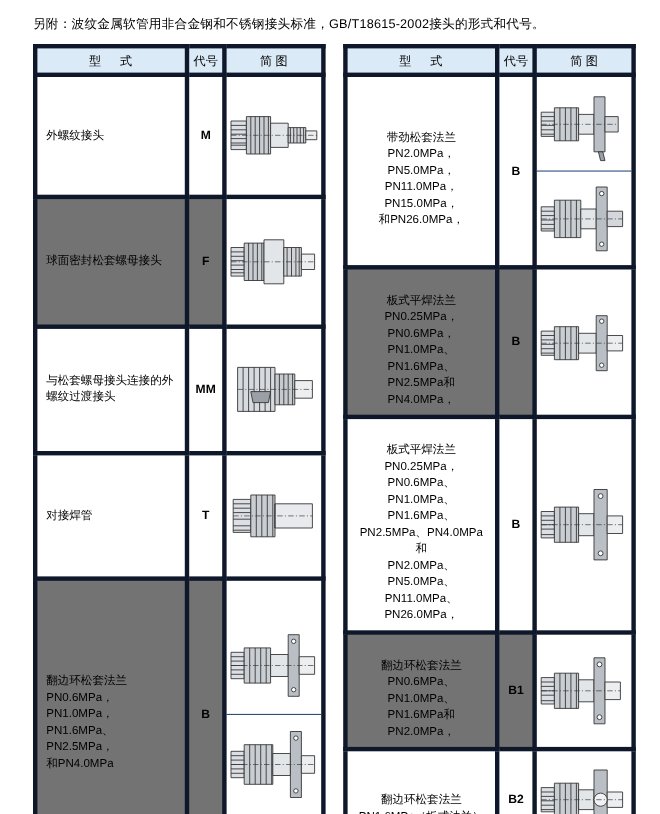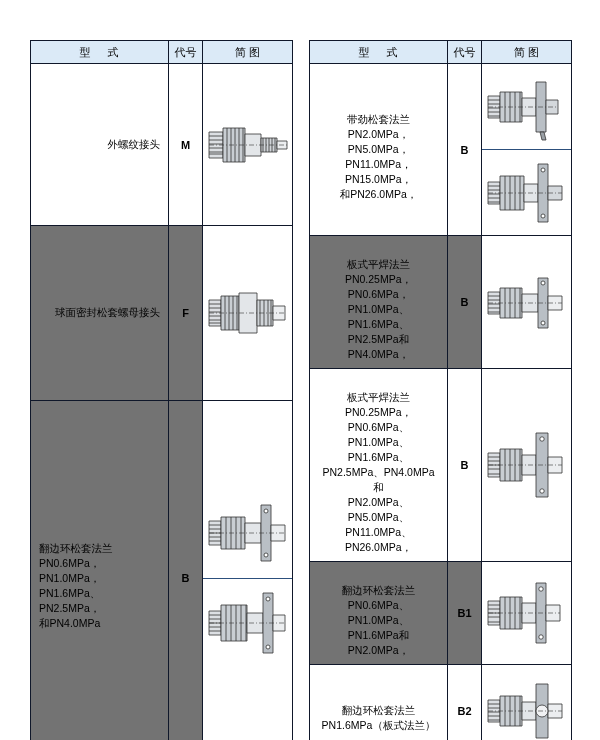--- a/index.html
+++ b/index.html
@@ -38,21 +38,21 @@
     display: flex;
     gap: 0px;
   }
   table {
     border-collapse: collapse;
     table-layout: fixed;
   }
   .tbl-left { width: 262px; }
   .tbl-right { width: 262px; margin-left: 16px; }
   th, td {
-    border: 1px solid #0f172a;
+    border: 4px solid #0f172a;
     vertical-align: middle;
     padding: 0;
   }
   thead th {
     background: #dbeaf7;
     height: 22px;
     font-size: 11px;
     font-weight: normal;
     text-align: center;
     color: #000;
@@ -64,21 +64,21 @@
     letter-spacing: 7px;
     padding-left: 6px;
   }
   td.cell-type {
     padding: 6px 8px;
     font-size: 10.5px;
     line-height: 15px;
     text-align: center;
   }
   td.cell-type.centered {
-    text-align: right;
+    text-align: left;
   }
   td.cell-code {
     text-align: center;
     font-size: 11px;
     font-weight: bold;
   }
   td.cell-fig {
     text-align: center;
     background: #ffffff;
     padding: 2px 0;
@@ -88,20 +88,21 @@
   .fig {
     display: block;
     margin: 0 auto;
   }
 </style>
 </head>
 <body>
 
 <div class="page">
 
+  <div class="doc-title">另附：波纹金属软管用非合金钢和不锈钢接头标准，GB/T18615-2002接头的形式和代号。</div>
 
   <div class="tables">
 
     <table class="tbl-left">
       <colgroup>
         <col class="col-type">
           <col class="col-code">
           <col class="col-fig">
       </colgroup>
       <thead>
@@ -150,22 +151,60 @@
                 <path d="M34 13 L52 13 L52 53 L34 53 Z" fill="#e3e6e9"></path>
                 <path d="M52 20 L68 20 L68 46 L52 46 Z" fill="#d0d4d8"></path>
                 <path d="M55 20 L55 46 M59 20 L59 46 M63 20 L63 46 M66 20 L66 46"></path>
                 <path d="M68 26 L80 26 L80 40 L68 40 Z" fill="#eceef0"></path>
                 <path d="M4 33 L80 33" stroke-dasharray="5,2,1,2" stroke-width="0.6"></path>
               </g>
             </svg>
           </td>
         </tr>
 
-
-
+        <tr style="height:85px">
+          <td class="cell-type centered white">
+            <span>与松套螺母接头连接的外螺纹过渡接头</span>
+          </td>
+          <td class="cell-code white">MM</td>
+          <td class="cell-fig">
+            <svg class="fig" width="86" height="64" viewBox="0 0 86 64">
+              <g stroke="#333" stroke-width="0.8" fill="none">
+                <path d="M10 12 L44 12 L44 52 L10 52 Z" fill="#d7dbdf"></path>
+                <path d="M15 12 L15 52 M20 12 L20 52 M25 12 L25 52 M30 12 L30 52 M35 12 L35 52 M40 12 L40 52"></path>
+                <path d="M44 18 L62 18 L62 46 L44 46 Z" fill="#c6cbd0"></path>
+                <path d="M48 18 L48 46 M52 18 L52 46 M56 18 L56 46 M60 18 L60 46"></path>
+                <path d="M62 24 L78 24 L78 40 L62 40 Z" fill="#eceef0"></path>
+                <path d="M22 34 L40 34 L38 44 L24 44 Z" fill="#9aa0a6"></path>
+                <path d="M10 32 L78 32" stroke-dasharray="5,2,1,2" stroke-width="0.6"></path>
+              </g>
+            </svg>
+          </td>
+        </tr>
+
+
+        <tr style="height:85px">
+          <td class="cell-type centered white">
+            <span>对接焊管</span>
+          </td>
+          <td class="cell-code white">T</td>
+          <td class="cell-fig">
+            <svg class="fig" width="86" height="62" viewBox="0 0 86 62">
+              <g stroke="#333" stroke-width="0.8" fill="none">
+                <path d="M6 16 L6 46 L22 46 L22 16 Z" fill="#dcdfe3"></path>
+                <path d="M6 20 L22 20 M6 24 L22 24 M6 28 L22 28 M6 34 L22 34 M6 40 L22 40 M6 44 L22 44"></path>
+                <path d="M22 12 L44 12 L44 50 L22 50 Z" fill="#c9ced3"></path>
+                <path d="M27 12 L27 50 M32 12 L32 50 M37 12 L37 50 M42 12 L42 50"></path>
+                <path d="M44 20 L78 20 L78 42 L44 42 Z" fill="#e8eaed"></path>
+                <path d="M44 20 L44 42"></path>
+                <path d="M6 31 L78 31" stroke-dasharray="5,2,1,2" stroke-width="0.6"></path>
+              </g>
+            </svg>
+          </td>
+        </tr>
 
         <tr style="height:180px">
           <td class="cell-type yellow" style="white-space:pre-line;text-align:left;">
             <span>翻边环松套法兰
 PN0.6MPa，PN1.0MPa，
 PN1.6MPa、PN2.5MPa，
 和PN4.0MPa</span>
           </td>
           <td class="cell-code yellow">B</td>
           <td class="cell-fig" style="padding:0">

